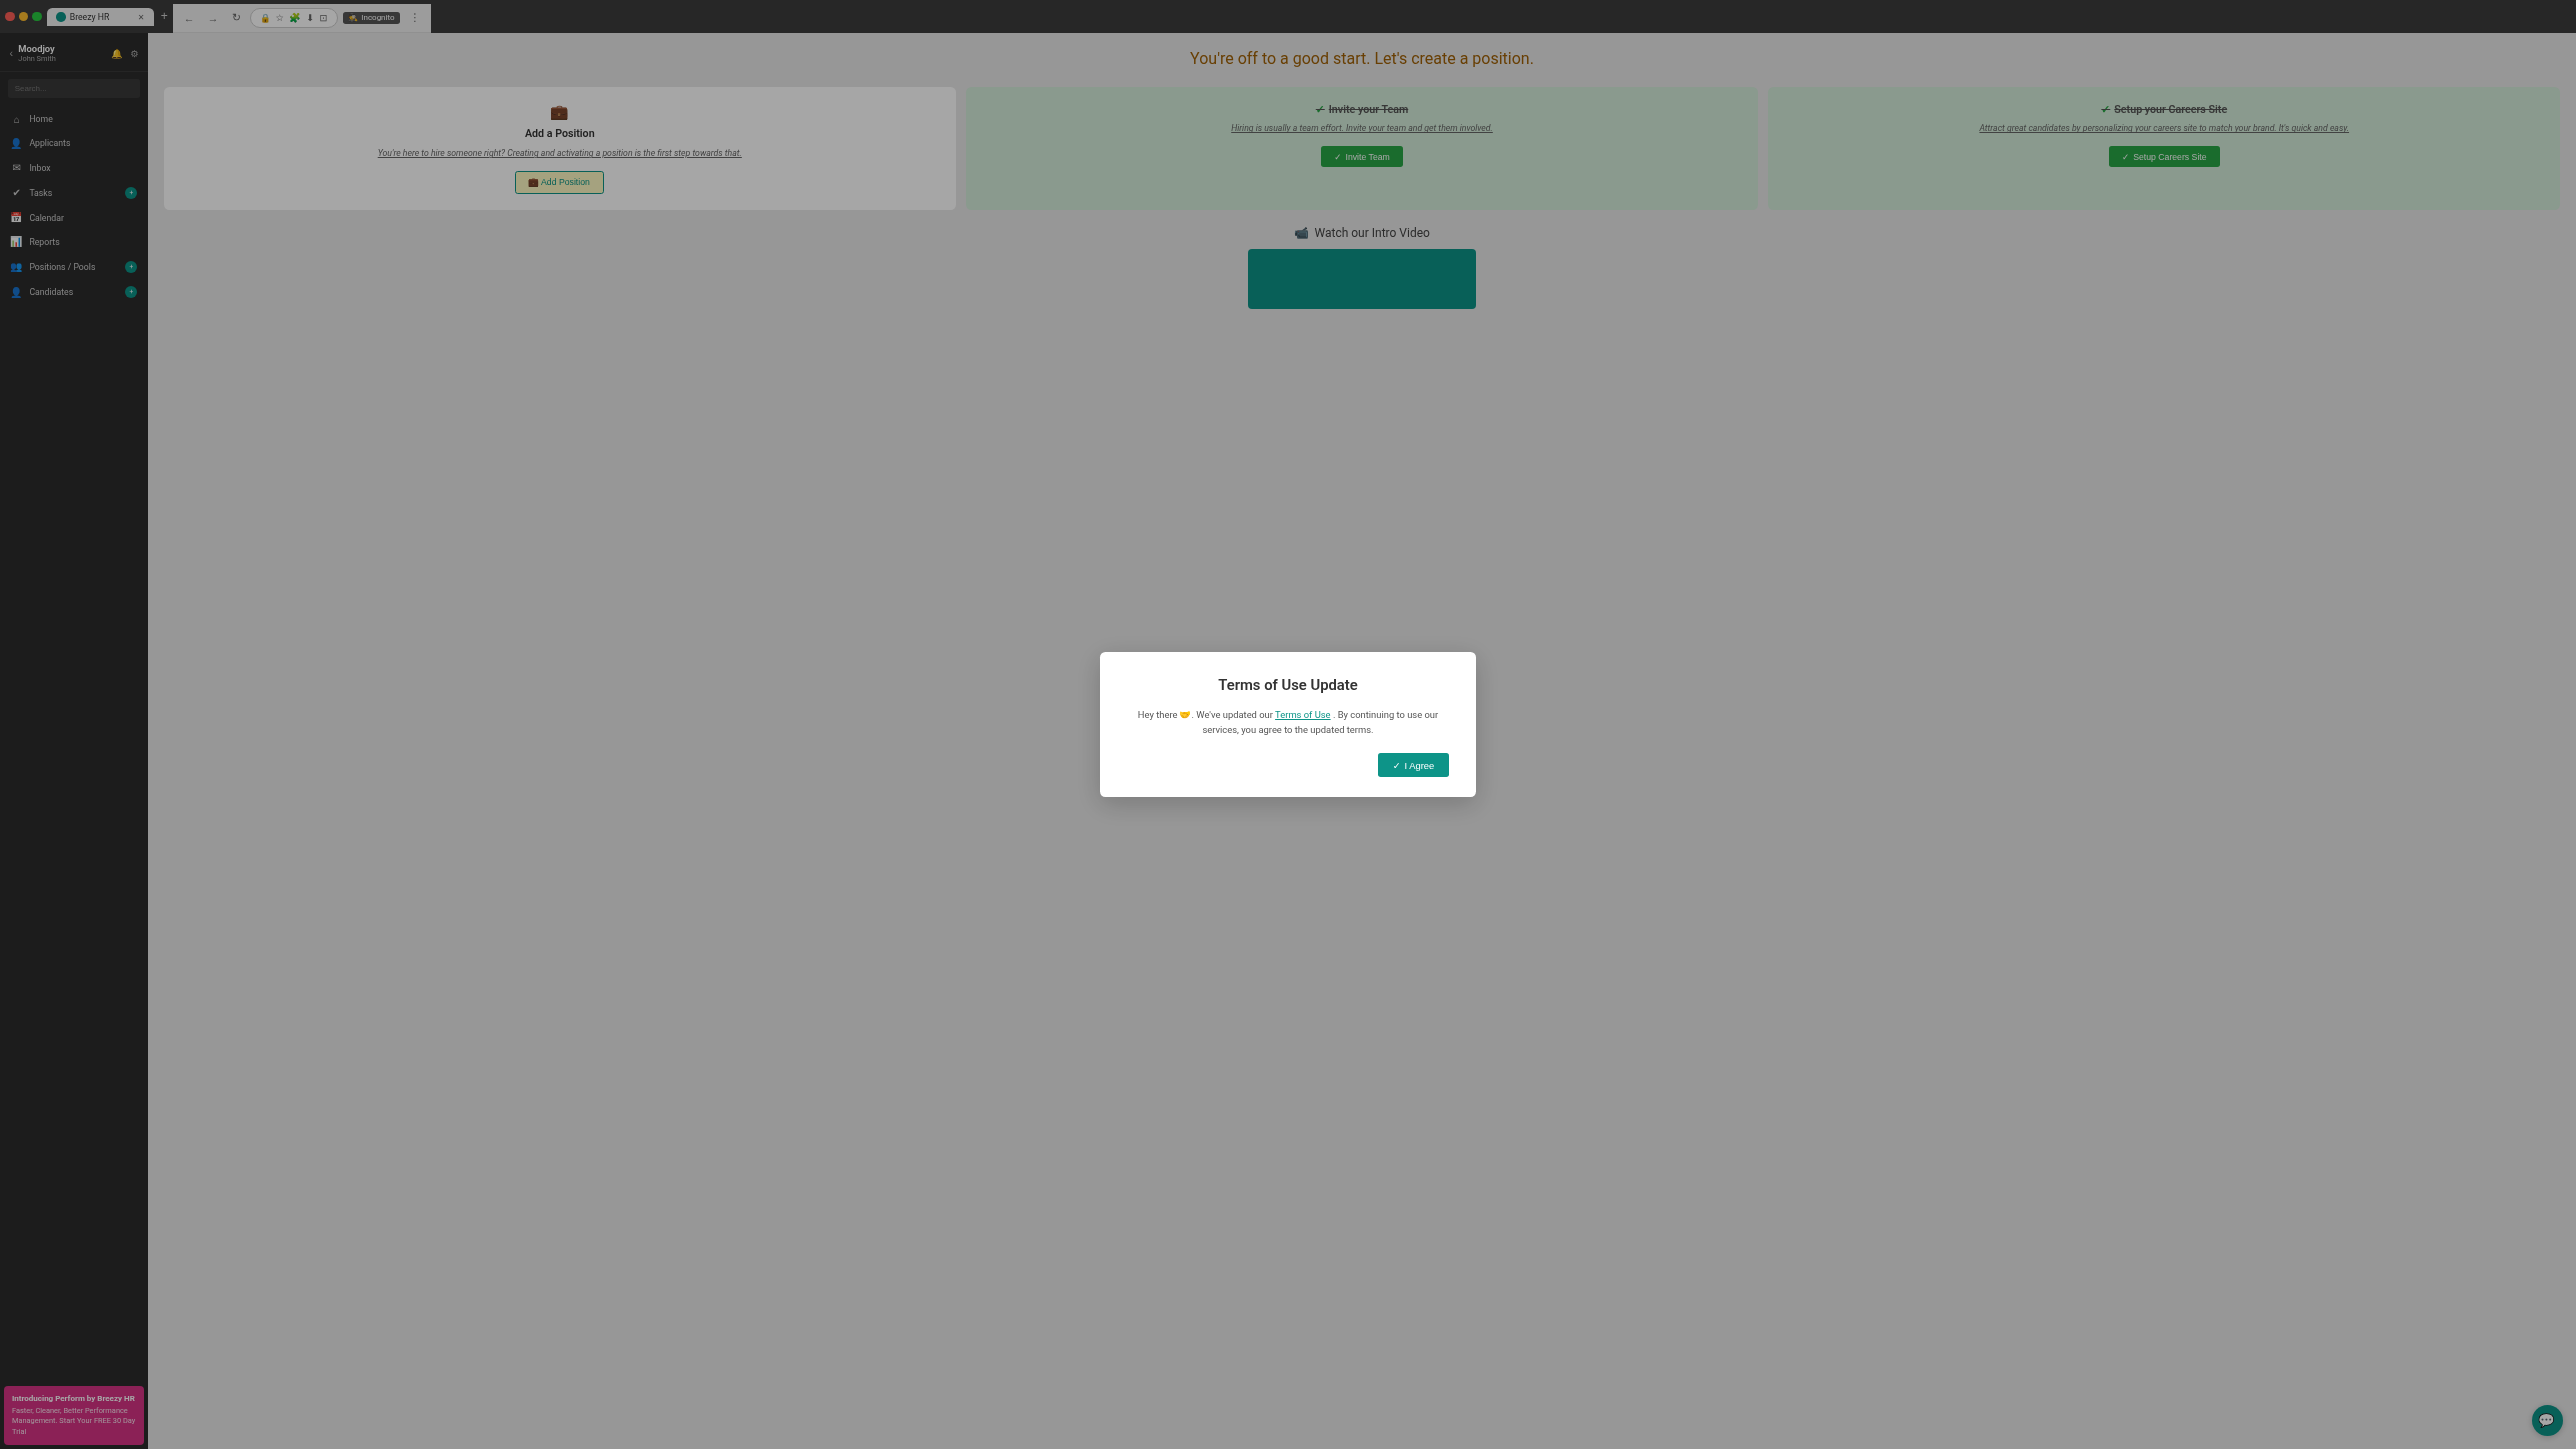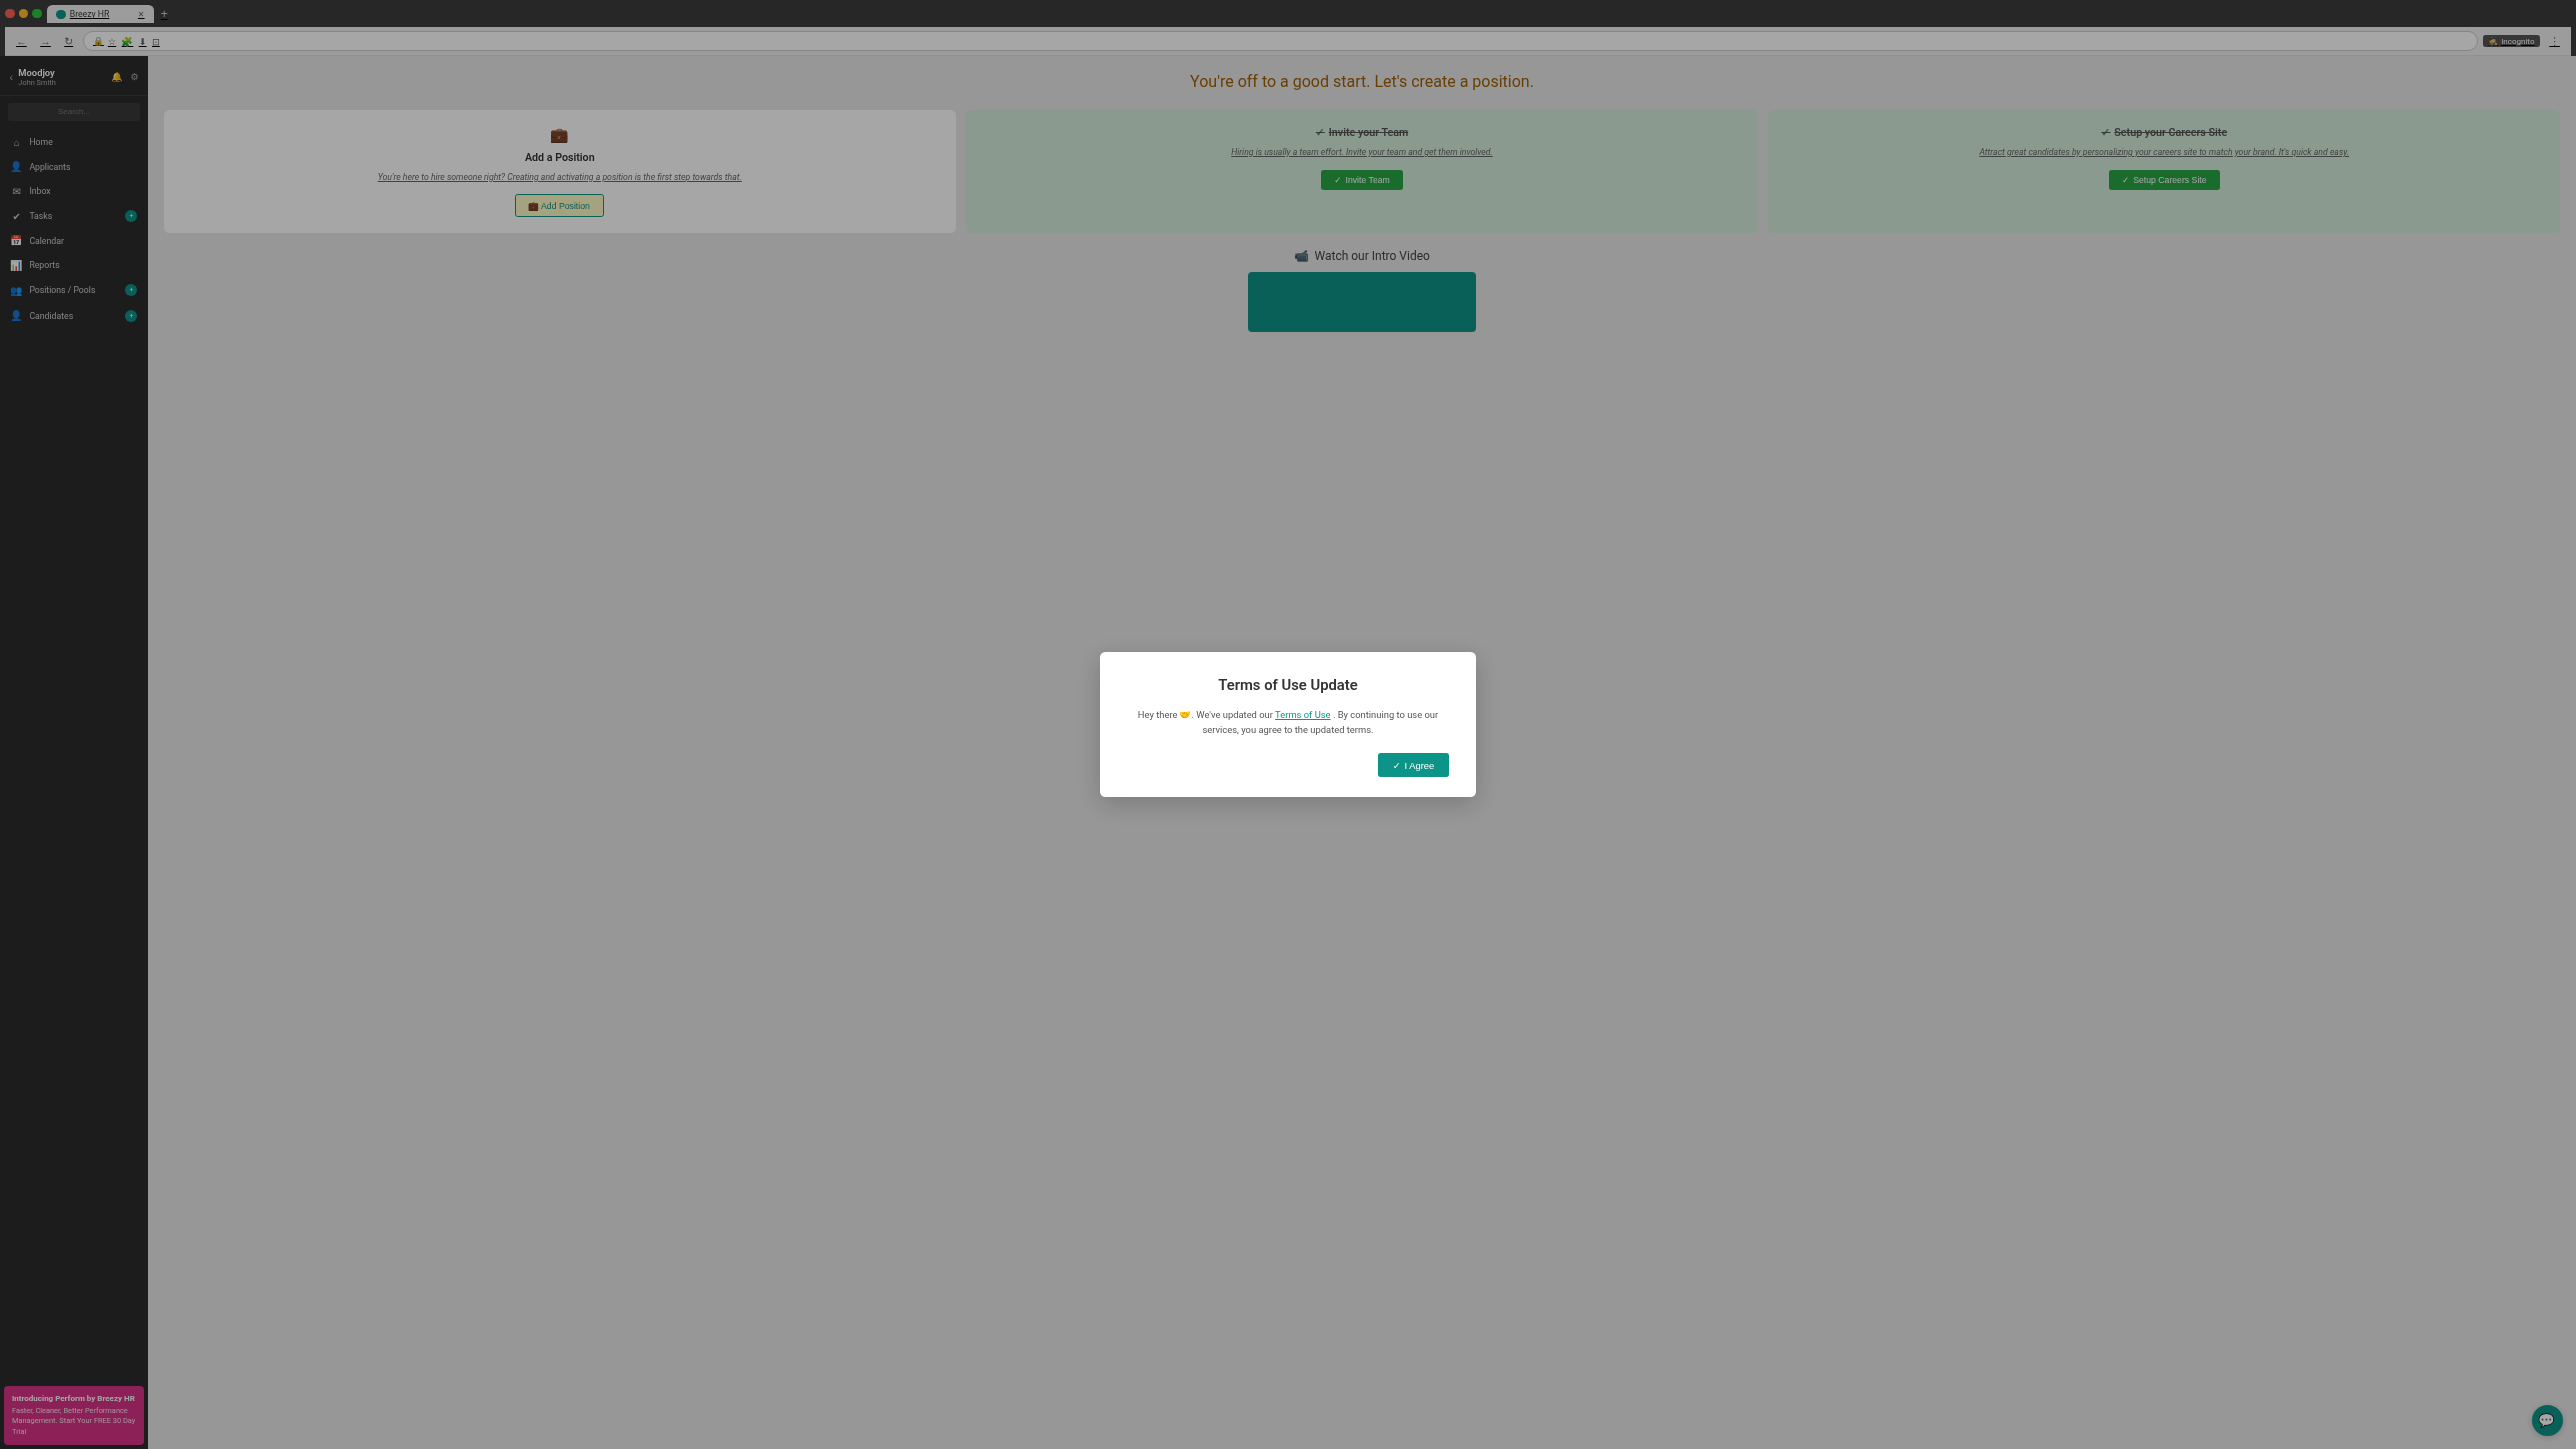--- a/index.html
+++ b/index.html
@@ -1,19 +1,19 @@
 <!DOCTYPE html>
 <html style="font-size:10.7px"><head>
   <meta charset="utf-8">
   <style>
     * { box-sizing: border-box; margin: 0; padding: 0; }
     body { font-family: -apple-system, BlinkMacSystemFont, 'Segoe UI', Roboto, sans-serif; background: #f0f0f0; display: flex; flex-direction: column; height: 100vh; overflow: hidden; }
 
     
-    .browser-chrome { background: #3c3c3c; padding: 4px 5.4px 0; display: flex; flex-direction: column; text-decoration: underline; }
+    .browser-chrome { background: #3c3c3c; padding: 4px 5.4px 0; display: flex; flex-direction: row; }
     .browser-top { display: flex; align-items: center; gap: 5.4px; margin-bottom: 4px; }
     .browser-controls { display: flex; gap: 4px; align-items: center; }
     .browser-btn { width: 9.4px; height: 9.4px; border-radius: 50%; border: none; cursor: pointer; }
     .btn-close { background: #ff5f57; }
     .btn-min { background: #ffbd2e; }
     .btn-max { background: #28ca41; }
     .tab-bar { display: flex; align-items: flex-end; gap: 1.3px; }
     .tab { background: #f0f0f0; border-radius: 5.4px 5.4px 0 0; padding: 4px 9.4px; display: flex; align-items: center; gap: 4px; font-size: 8.7px; color: #333; min-width: 107px; }
     .tab-favicon { width: 9.4px; height: 9.4px; background: #0d9488; border-radius: 50%; flex-shrink: 0; }
     .tab-close-btn { margin-left: auto; background: none; border: none; color: #666; cursor: pointer; font-size: 8px; }
@@ -34,21 +34,21 @@
     .sidebar { width: 148px; background: #2c2c2c; display: flex; flex-direction: column; overflow-y: auto; flex-shrink: 0; }
     .sidebar-header { padding: 10.7px 9.4px 8px; display: flex; align-items: center; gap: 5.4px; border-bottom: 0.7px solid #3a3a3a; }
     .sidebar-back { color: #aaa; background: none; border: none; cursor: pointer; font-size: 10.7px; }
     .sidebar-org { flex: 1; }
     .sidebar-org-name { color: white; font-size: 9.4px; font-weight: 600; }
     .sidebar-user { color: #aaa; font-size: 7.4px; }
     .sidebar-header-icons { display: flex; gap: 6.7px; color: #aaa; }
     .sidebar-icon-btn { background: none; border: none; cursor: pointer; color: #aaa; font-size: 9.4px; }
 
     .sidebar-search { padding: 6.7px 8px; }
-    .sidebar-search input { width: 100%; background: #3a3a3a; border: none; border-radius: 2.7px; padding: 4.7px 6.7px; color: #ccc; font-size: 8px; outline: none; text-align: center; }
+    .sidebar-search input { width: 100%; background: #3a3a3a; border: none; border-radius: 2.7px; padding: 4.7px 6.7px; color: #ccc; font-size: 8px; outline: none; }
     .sidebar-search input::placeholder { color: #777; }
 
     .sidebar-nav { flex: 1; padding: 2.7px 0; }
     .nav-item { display: flex; align-items: center; gap: 6.7px; padding: 6.7px 10.7px; color: #ccc; cursor: pointer; font-size: 8.7px; text-decoration: none; position: relative; }
     .nav-icon { font-size: 10px; width: 12px; text-align: center; }
     .nav-badge { margin-left: auto; background: #0d9488; color: white; border-radius: 50%; width: 12px; height: 12px; font-size: 6.7px; display: flex; align-items: center; justify-content: center; }
 
     .sidebar-promo { margin: 4px; background: #d63384; border-radius: 4px; padding: 8px; color: white; font-size: 7.4px; cursor: pointer; }
     .promo-title { font-weight: 700; font-size: 8px; margin-bottom: 2.7px; }
     .promo-text { color: rgba(255,255,255,0.85); line-height: 1.4; }

